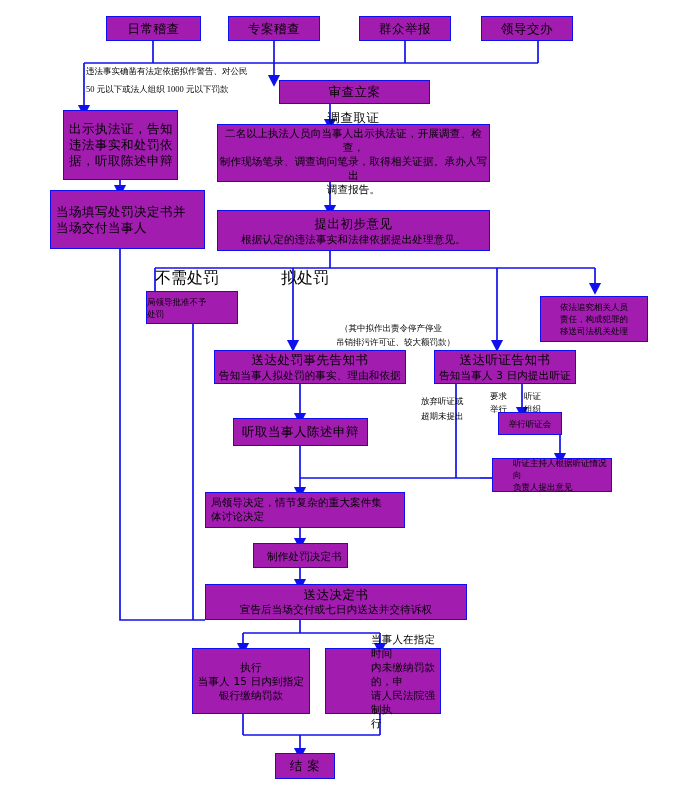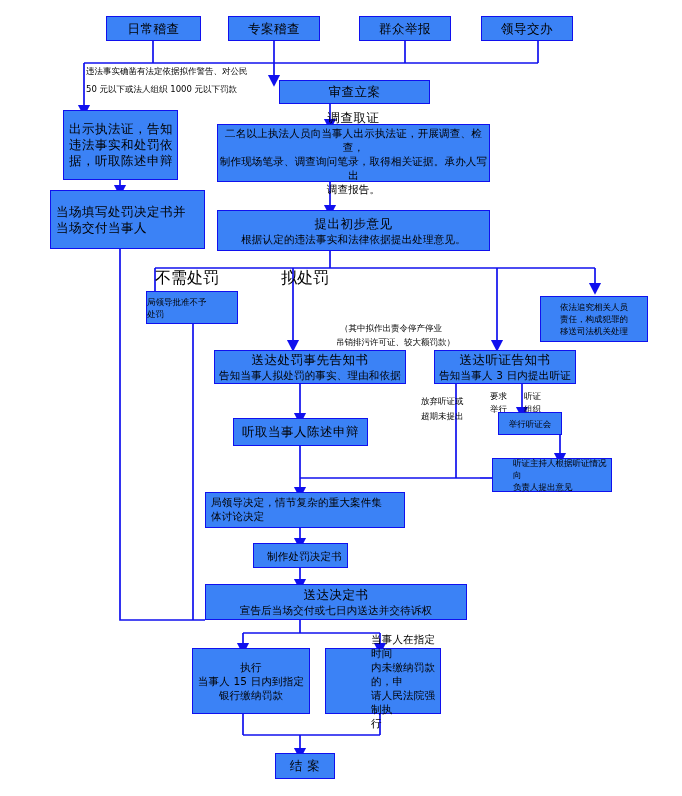--- a/index.html
+++ b/index.html
@@ -5,36 +5,36 @@
   html,body{margin:0;padding:0;background:#ffffff;}
   body{
     width:682px;height:796px;position:relative;overflow:hidden;
     font-family:"DejaVu Sans","Liberation Sans",sans-serif;
     color:#000000;
   }
   #canvas{position:absolute;left:0;top:0;width:682px;height:796px;}
   .node{
     position:absolute;
     border:1.6px solid #1010ee;
-    background:#3b82f6;
+    background:#a21caf;
     box-sizing:border-box;
     display:flex;
     flex-direction:column;
     align-items:center;
     justify-content:center;
     text-align:center;
     color:#000000;
   }
   .node .ttl{font-size:12.5px;line-height:16px;letter-spacing:.5px;}
   .node .sub{font-size:10.5px;line-height:14px;letter-spacing:.2px;}
   .node.left{align-items:flex-start;text-align:left;}
   .node.left .ttl,.node.left .sub{padding-left:5px;padding-right:4px;}
   .tiny{font-size:8.5px;line-height:12px;}
   .plain{
-    position:absolute;color:#000000;white-space:pre;
+    position:absolute;color:#000000;white-space:pre;font-family:Liberation Serif, serif;
   }
   .lbl{font-size:16px;line-height:14px;}
   .lbl-sm{font-size:8.5px;line-height:11px;}
   svg.wires{position:absolute;left:0;top:0;width:682px;height:796px;overflow:visible;}
 </style>
 </head>
 <body>
 
 <div id="canvas">
 
@@ -197,21 +197,21 @@
 
   <div class="node left" style="left:205px;top:492px;width:200px;height:36px;font-family:Liberation Serif, serif;">
     <span class="sub">局领导决定，情节复杂的重大案件集</span>
     <span class="sub">体讨论决定</span>
   </div>
 
   <div class="node" style="left:253px;top:543px;width:95px;height:25px;padding-left:8px;">
     <span class="sub">制作处罚决定书</span>
   </div>
 
-  <div class="node" style="left:205px;top:584px;width:262px;height:36px;">
+  <div class="node" style="left:205px;top:584px;width:262px;height:36px;font-family:Liberation Serif, serif;">
     <span class="ttl">送达决定书</span>
     <span class="sub">宣告后当场交付或七日内送达并交待诉权</span>
   </div>
 
   <div class="node" style="left:192px;top:648px;width:118px;height:66px;">
     <span class="sub">执行</span>
     <span class="sub">当事人 15 日内到指定</span>
     <span class="sub">银行缴纳罚款</span>
   </div>
 

